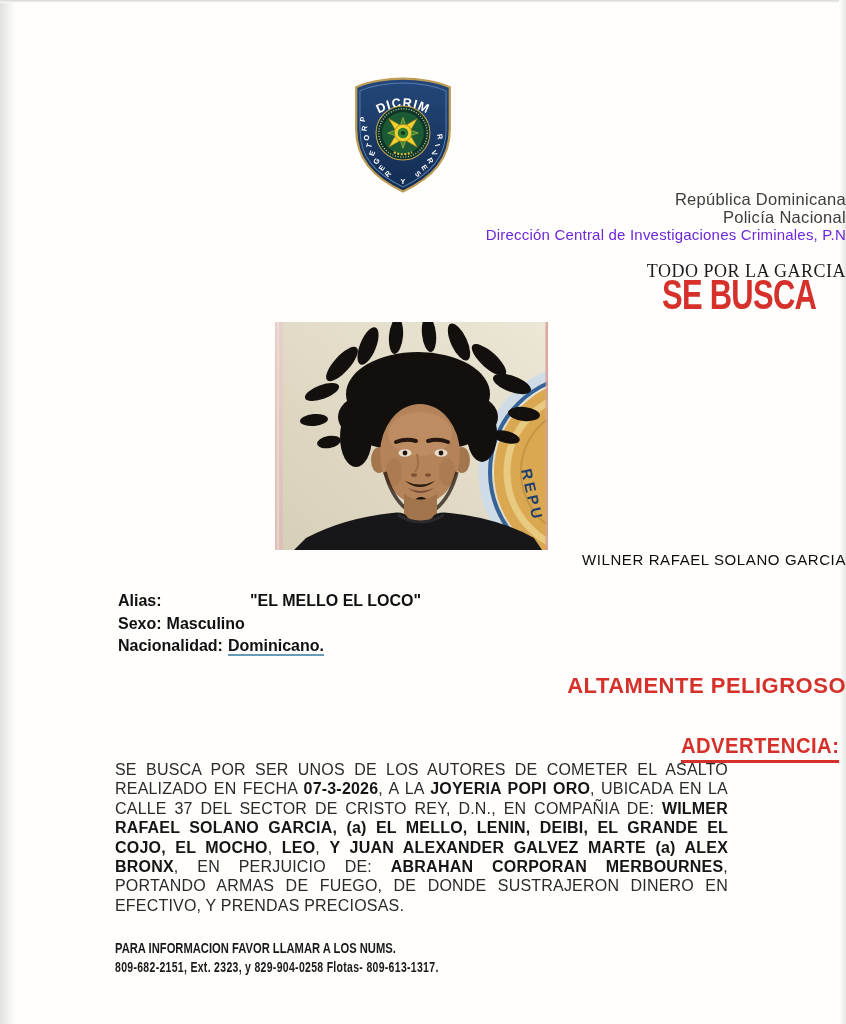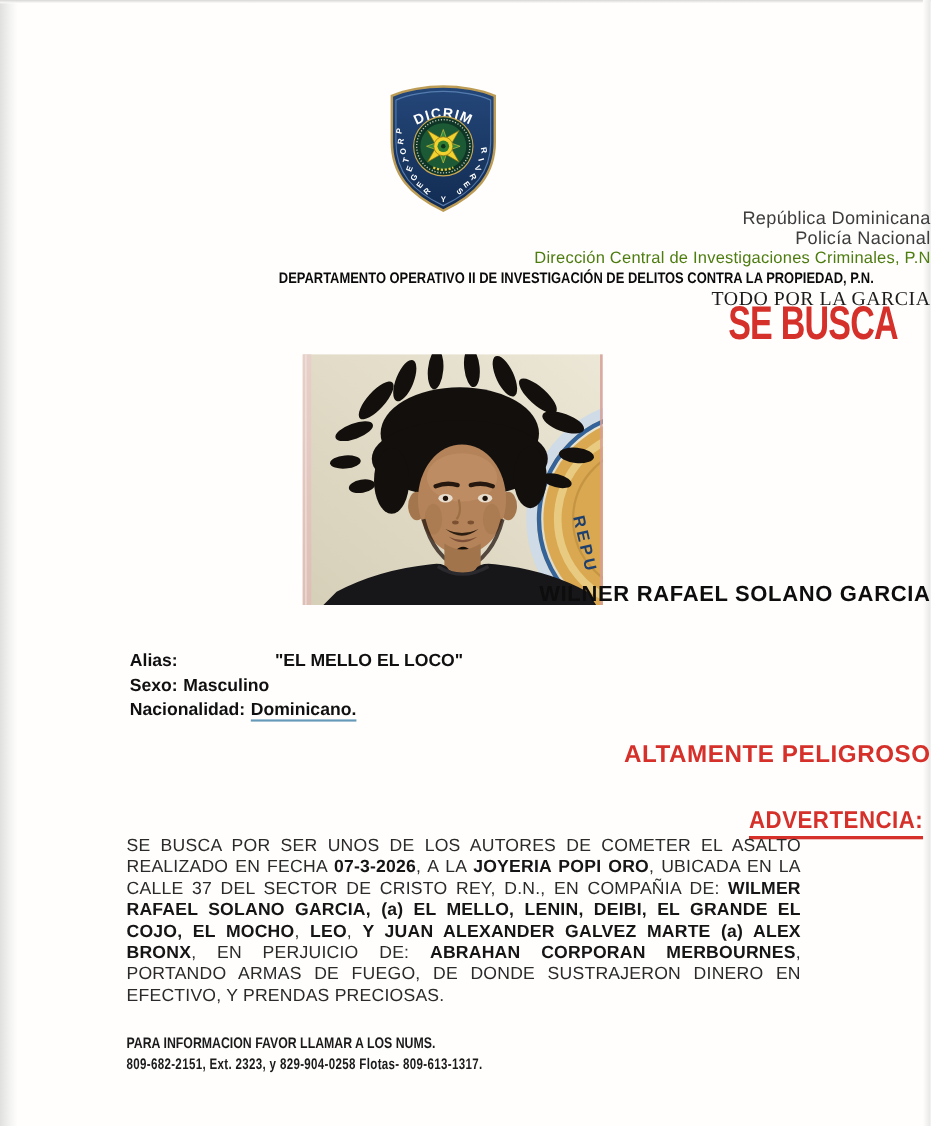--- a/index.html
+++ b/index.html
@@ -26,36 +26,36 @@
   
   .badge { position:absolute; left:349px; top:76px; width:108px; height:118px; }
   .badge text { font-family:"Liberation Sans", sans-serif; fill:#ffffff; }
   .badge .badge-top-text { font-size:12.5px; font-weight:bold; letter-spacing:1px; }
   .badge g[data-letters] text { font-size:7.3px; font-weight:bold; text-anchor:middle; }
   .badge .badge-y { font-size:7px; font-weight:bold; text-anchor:middle; }
 
   
   .hl1 { top:190px; font-size:16.5px; color:#3d3d3d; letter-spacing:.3px; }
   .hl2 { top:208px; font-size:16.5px; color:#3d3d3d; letter-spacing:.3px; }
-  .hl3 { top:226px; font-size:15px;   color:#4d7c0f; letter-spacing:.2px; }
+  .hl3 { top:226px; font-size:15px;   color:#6d28d9; letter-spacing:.2px; }
   .hl4 { top:244px; font-size:14px; font-weight:bold; color:#0a0a0a; white-space:nowrap; }
   .hl4 span { display:inline-block; transform:scaleX(.84); transform-origin:center; }
   .motto { top:261px; font-family:"Liberation Serif", serif; font-size:18px; color:#1c1c1c; letter-spacing:.5px; }
 
   .se-busca { top:272px; height:46px;margin-left:16px; }
   .se-busca span {
     display:inline-block; transform:scaleX(.72); transform-origin:center;
     font-size:43px; font-weight:bold; color:#d5302a; letter-spacing:-1px; line-height:44px;
   }
 
   .photo { position:absolute; left:275px; top:322px; width:273px; height:228px; display:block; }
   .seal-text { font-size:15px; font-weight:bold; fill:#1d3f6e; letter-spacing:3px;
                font-family:"Liberation Sans", sans-serif; }
 
-  .caption { top:529px; font-size:20px; font-weight:bold; color:#0d0d0d; letter-spacing:.6px; }
+  .caption { top:551px; font-size:15px; font-weight:normal; color:#0d0d0d; letter-spacing:.6px; }
 
   .field { position:absolute; left:118px; font-size:16px; font-weight:bold; color:#101010; }
   .field-alias { top:592px; }
   .field-alias .flabel { display:inline-block; width:132px; }
   .field-sex { top:615px; }
   .field-nat { top:637px; }
   .gap { display:inline-block; width:5px; }
   .underlined { border-bottom:2.5px solid #679ab8; padding-bottom:0px; }
 
   .red { color:#d5302a; font-weight:bold;margin-left:13px; }
@@ -125,21 +125,20 @@
       <circle cx="53" cy="56" r="8.5" fill="#f2d22e" stroke="#8a6d1a" stroke-width=".6"></circle>
       <circle cx="53" cy="56" r="5.2" fill="#2e7d32"></circle>
       <circle cx="53" cy="56" r="2" fill="#10331c"></circle>
       <path d="M44,75 Q53,79 62,75" fill="none" stroke="#e8c93c" stroke-width="2" stroke-dasharray="2,1.5"></path>
     </g>
   </svg>
 
   <div class="abs hl1">República Dominicana</div>
   <div class="abs hl2">Policía Nacional</div>
   <div class="abs hl3">Dirección Central de Investigaciones Criminales, P.N</div>
-  <div class="abs hl4"><span>DEPARTAMENTO OPERATIVO II DE INVESTIGACIÓN DE DELITOS CONTRA LA PROPIEDAD, P.N.</span></div>
   <div class="abs motto">TODO POR LA GARCIA</div>
 
   <div class="abs se-busca"><span>SE BUSCA</span></div>
 
   <svg class="photo" viewBox="0 0 273 228">
     <defs>
       <linearGradient id="wallGrad" x1="1" y1="0" x2="0" y2="1">
         <stop offset="0" stop-color="#ece7d6"></stop>
         <stop offset="1" stop-color="#d6cfb8"></stop>
       </linearGradient>

